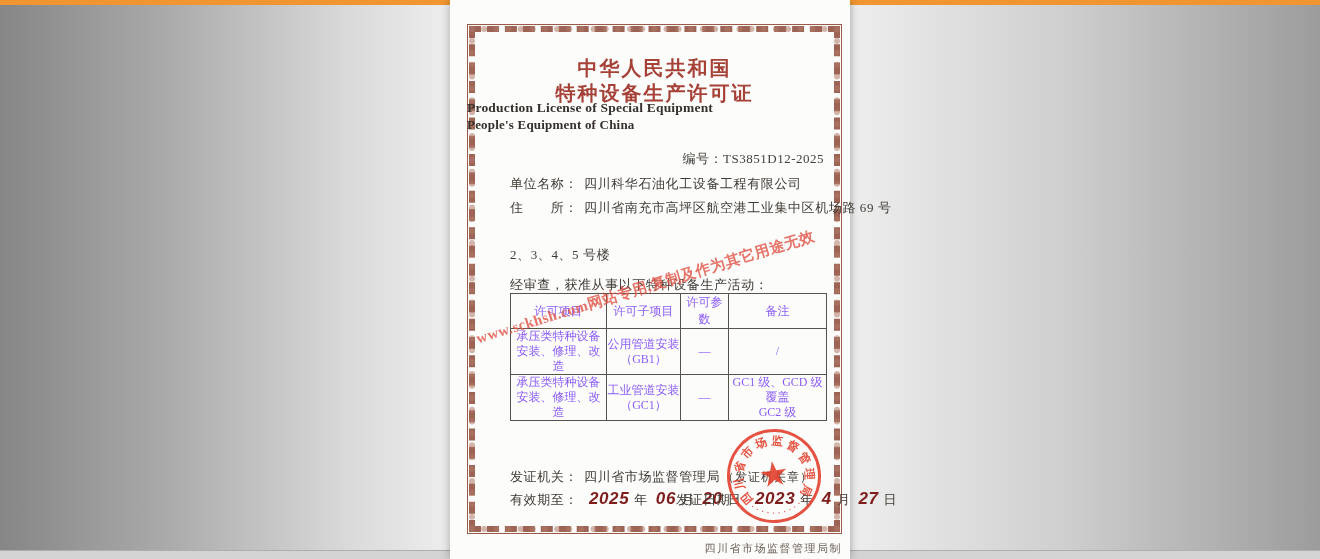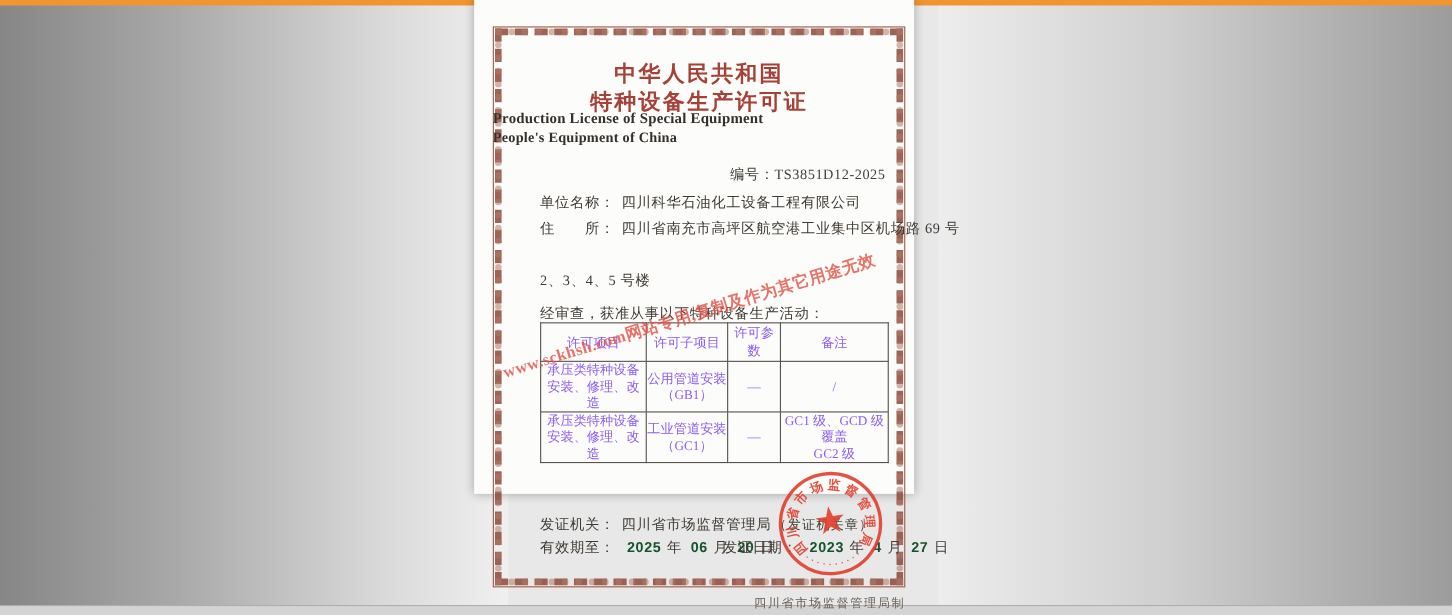--- a/index.html
+++ b/index.html
@@ -7,21 +7,21 @@
          font-family:"Liberation Serif","DejaVu Serif",serif;background:#e8e8e8;}
   
   .orange-bar{position:absolute;left:0;top:0;width:1320px;height:5px;z-index:1;}
   .bg-left{position:absolute;left:0;top:0;width:462px;height:559px;z-index:1;
            background:linear-gradient(90deg,#868686 0%,#a9a9a9 35%,#d9d9d9 75%,#f0f0f0 100%);}
   .bg-right{position:absolute;left:853px;top:0;width:467px;height:559px;z-index:1;
             background:linear-gradient(90deg,#ededed 0%,#cfcfcf 45%,#9c9c9c 100%);}
   .bottom-strip{position:absolute;left:0;top:550px;width:1320px;height:9px;z-index:2;
                 background:#d4d4d4;border-top:1px solid #aeaeae;}
   
-  .doc{position:absolute;left:431px;top:0;width:400px;height:449px;z-index:3;
+  .doc{position:absolute;left:450px;top:0;width:400px;height:559px;z-index:3;
        background:#fcfcfa;box-shadow:0 0 9px rgba(0,0,0,.30);}
   .frame{position:absolute;left:17px;top:24px;width:375px;height:510px;box-sizing:border-box;
          border:1px solid #9a5a48;}
   .frame-band{position:absolute;inset:1px;border:6px dashed #8d4a3a;opacity:.85;}
   .frame-band2{position:absolute;inset:1px;border:6px dotted #b07a68;opacity:.55;}
 
   .t-cn{position:absolute;left:17px;width:375px;text-align:center;color:#a64138;
         font-weight:bold;font-size:20px;letter-spacing:2px;line-height:24px;white-space:nowrap;}
   .t-en{position:absolute;left:17px;width:375px;color:#35302b;
         font-weight:bold;letter-spacing:.2px;white-space:nowrap;}
@@ -35,21 +35,21 @@
              width:316px;font-size:12px;color:#8b5cf6;}
   .lic-table td,.lic-table th{border:1px solid #57524b;padding:0;text-align:center;
              font-weight:normal;vertical-align:middle;}
   .lic-table .hrow{height:25px;}
   .lic-table .r1{height:41px;}
   .lic-table .r2{height:46px;}
   .cell2{display:flex;flex-direction:column;justify-content:space-evenly;height:100%;}
   .cell2 div{line-height:15px;}
   
   .num{font-family:"Liberation Sans","DejaVu Sans",sans-serif;font-weight:bold;
-       color:#14532d;font-size:13px;margin:0 5px;}
+       color:#7f1d1d;font-size:17px;margin:0 5px;font-style:italic;}
   .unit{margin-right:3px;}
   .behind-seal{position:absolute;left:272px;top:469px;font-size:12px;letter-spacing:1px;
        color:#46413a;white-space:nowrap;z-index:4;}
   .caption{position:absolute;left:17px;top:541px;width:375px;text-align:right;
        font-size:11px;color:#6a5f57;letter-spacing:1.5px;}
   
   .watermark{position:absolute;left:24px;top:330px;transform:rotate(-17deg);
        transform-origin:0 0;white-space:nowrap;font-weight:bold;font-size:15px;
        letter-spacing:.5px;color:rgba(224,84,72,.82);z-index:5;}
   

